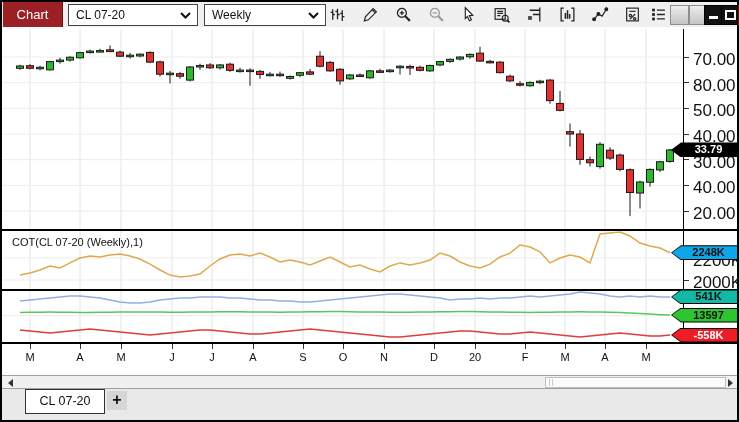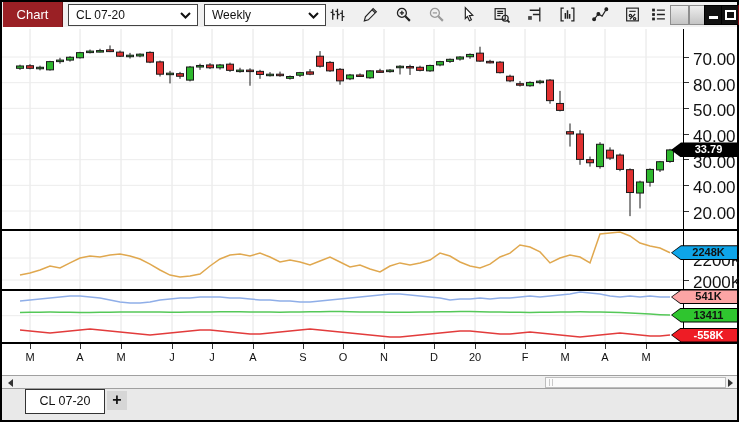--- a/index.html
+++ b/index.html
@@ -363,20 +363,21 @@
       </g>
       <polyline points="18,10.0 28,9.0 38,8.0 48,7.0 58,6.0 68,5.0 78,5.0 88,6.0 98,7.0 108,9.0 118,11.0 128,12.0 138,12.0 148,11.0 158,9.0 168,8.0 178,7.0 188,7.0 198,6.0 208,6.0 218,6.0 228,7.0 238,7.0 248,8.0 258,9.0 268,9.0 278,10.0 288,10.0 298,11.0 308,11.0 318,10.0 328,9.0 338,8.0 348,7.0 358,6.0 368,5.0 378,4.0 388,3.0 398,3.0 408,4.0 418,5.0 428,6.0 438,7.0 448,9.0 458,8.0 468,8.0 478,7.0 488,8.0 498,7.0 508,7.0 518,6.0 528,5.0 538,6.0 548,5.0 558,4.0 568,3.0 578,1.0 588,2.0 598,3.0 608,5.0 618,6.0 628,5.0 638,6.0 648,5.0 658,6.0 668,6.0" fill="none" stroke="#8FAEE8" stroke-width="1.5"></polyline>
       <polyline points="18,21.4 28,21.3 38,21.2 48,21.1 58,21.2 68,21.3 78,21.4 88,21.4 98,21.3 108,21.2 118,21.1 128,21.0 138,20.9 148,21.0 158,21.1 168,21.2 178,21.2 188,21.1 198,21.0 208,20.9 218,20.8 228,20.7 238,20.8 248,20.9 258,21.0 268,21.1 278,21.2 288,21.1 298,21.0 308,20.8 318,20.7 328,20.5 338,20.6 348,20.8 358,20.9 368,21.0 378,21.1 388,21.2 398,21.3 408,21.2 418,21.1 428,20.9 438,20.8 448,20.7 458,20.5 468,20.6 478,20.8 488,20.9 498,21.0 508,21.2 518,21.3 528,21.4 538,21.3 548,21.2 558,21.0 568,20.9 578,20.8 588,20.9 598,21.0 608,21.2 618,21.6 628,22.0 638,22.6 648,23.1 658,23.7 668,24.1" fill="none" stroke="#55C858" stroke-width="1.5"></polyline>
       <polyline points="18,39.0 28,40.0 38,41.0 48,42.0 58,41.0 68,40.0 78,39.0 88,38.0 98,39.0 108,40.0 118,41.0 128,42.0 138,43.0 148,44.0 158,43.0 168,42.0 178,41.0 188,40.0 198,39.0 208,39.0 218,40.0 228,41.0 238,42.0 248,43.0 258,43.0 268,42.0 278,41.0 288,40.0 298,39.0 308,38.0 318,39.0 328,40.0 338,41.0 348,42.0 358,43.0 368,44.0 378,45.0 388,46.0 398,46.0 408,45.0 418,44.0 428,43.0 438,42.0 448,41.0 458,40.0 468,40.0 478,41.0 488,42.0 498,43.0 508,43.0 518,42.0 528,41.0 538,42.0 548,43.0 558,44.0 568,45.0 578,46.0 588,45.0 598,44.0 608,43.0 618,42.0 628,43.0 638,44.0 648,45.0 658,45.0 668,44.0" fill="none" stroke="#E23C3C" stroke-width="1.5"></polyline>
     </svg>
   <div class="sep" style="top:342px"></div>
 
   <div id="axisline"></div>
   <div id="axis-labels"></div>
 
+  <div class="paneltext" id="cot1-label">COT(CL 07-20 (Weekly),1)</div>
 
   <div id="xaxis">
       <div class="mtick" style="left: 28px;"></div>
       <div class="mlab" style="left: 28px;">M</div>
       <div class="mtick" style="left: 78px;"></div>
       <div class="mlab" style="left: 78px;">A</div>
       <div class="mtick" style="left: 119px;"></div>
       <div class="mlab" style="left: 119px;">M</div>
       <div class="mtick" style="left: 170px;"></div>
       <div class="mlab" style="left: 170px;">J</div>
@@ -440,27 +441,27 @@
       <div class="taginner" style="background: rgb(0, 0, 0);">
         <div class="tagtext" style="color: rgb(255, 255, 255);">33.79</div>
       </div>
     </div>
     <div class="tagouter" style="top: 245.22px;">
       <div class="taginner" style="background: #0ea5e9;">
         <div class="tagtext" style="color: rgb(17, 17, 17);">2248K</div>
       </div>
     </div>
     <div class="tagouter" style="top: 289.48px;">
-      <div class="taginner" style="background: #fca5a5;">
+      <div class="taginner" style="background: #14b8a6;">
         <div class="tagtext" style="color: rgb(17, 17, 17);">541K</div>
       </div>
     </div>
     <div class="tagouter" style="top: 307.613px;">
       <div class="taginner" style="background: rgb(47, 197, 47);">
-        <div class="tagtext" style="color: rgb(17, 17, 17);">13411</div>
+        <div class="tagtext" style="color: rgb(17, 17, 17);">13597</div>
       </div>
     </div>
     <div class="tagouter" style="top: 327.508px;">
       <div class="taginner" style="background: rgb(238, 28, 37);">
         <div class="tagtext" style="color: rgb(255, 255, 255);">-558K</div>
       </div>
     </div>
   </div>
 
 </body></html>

